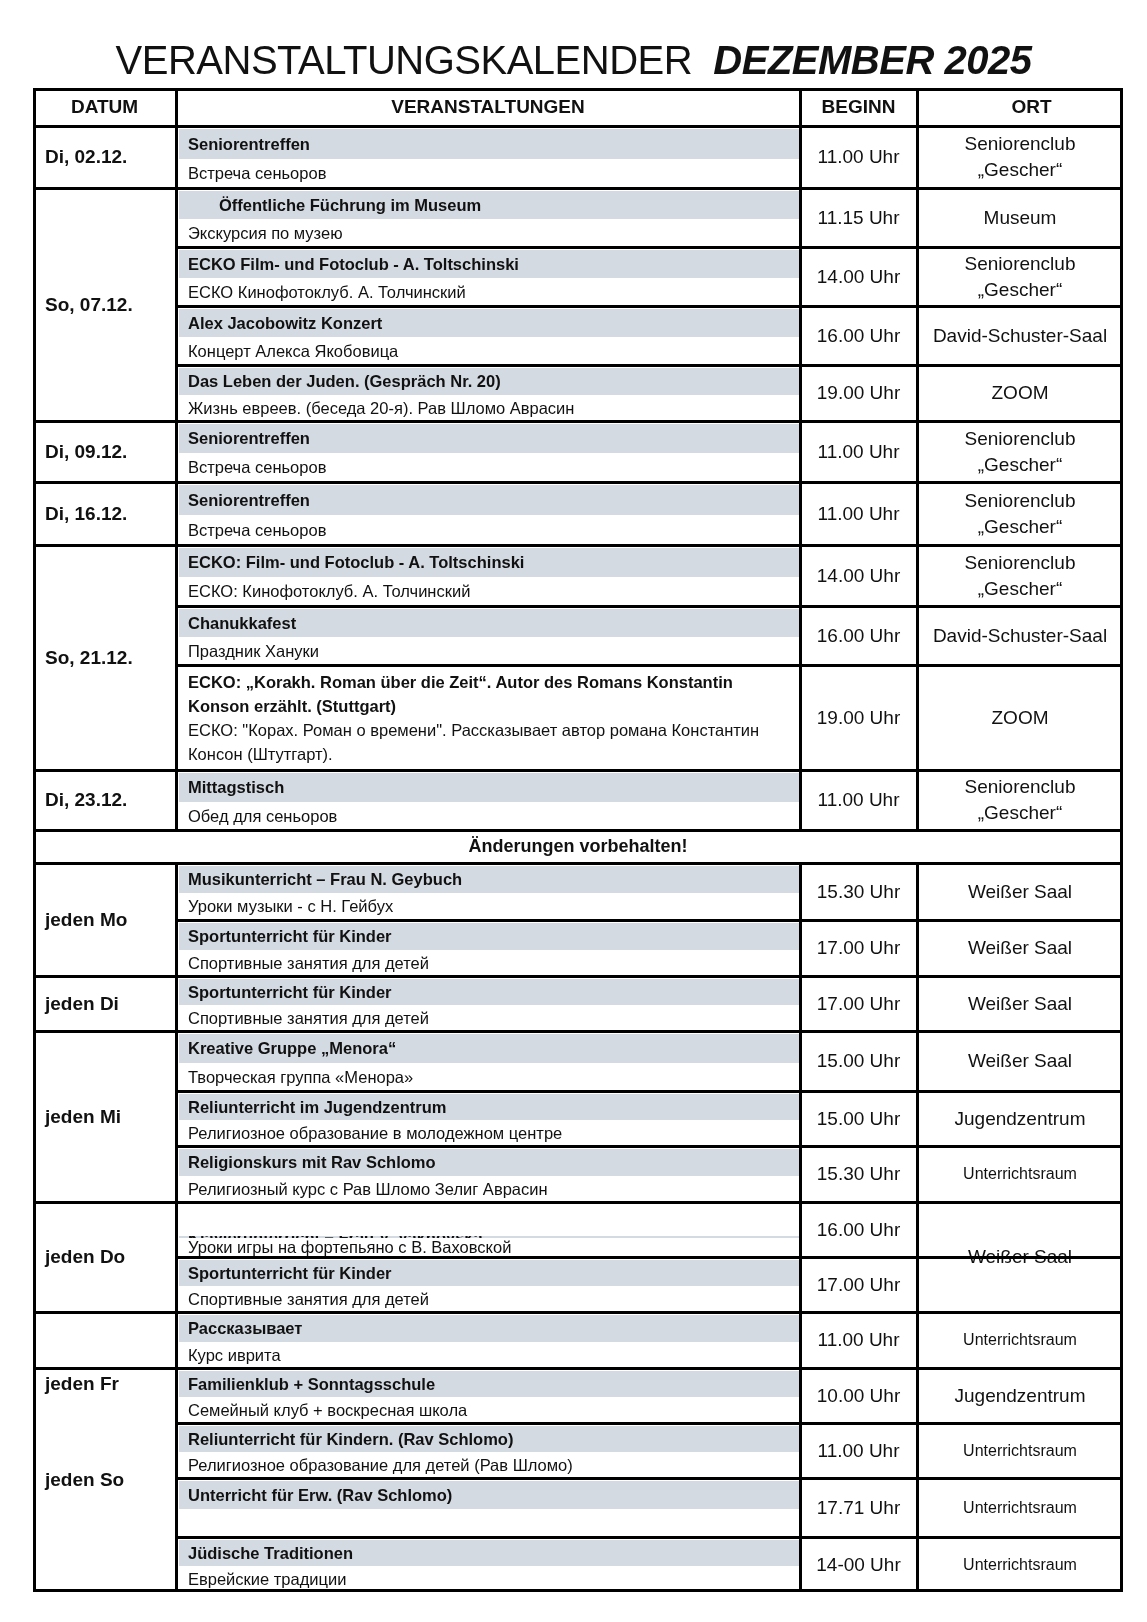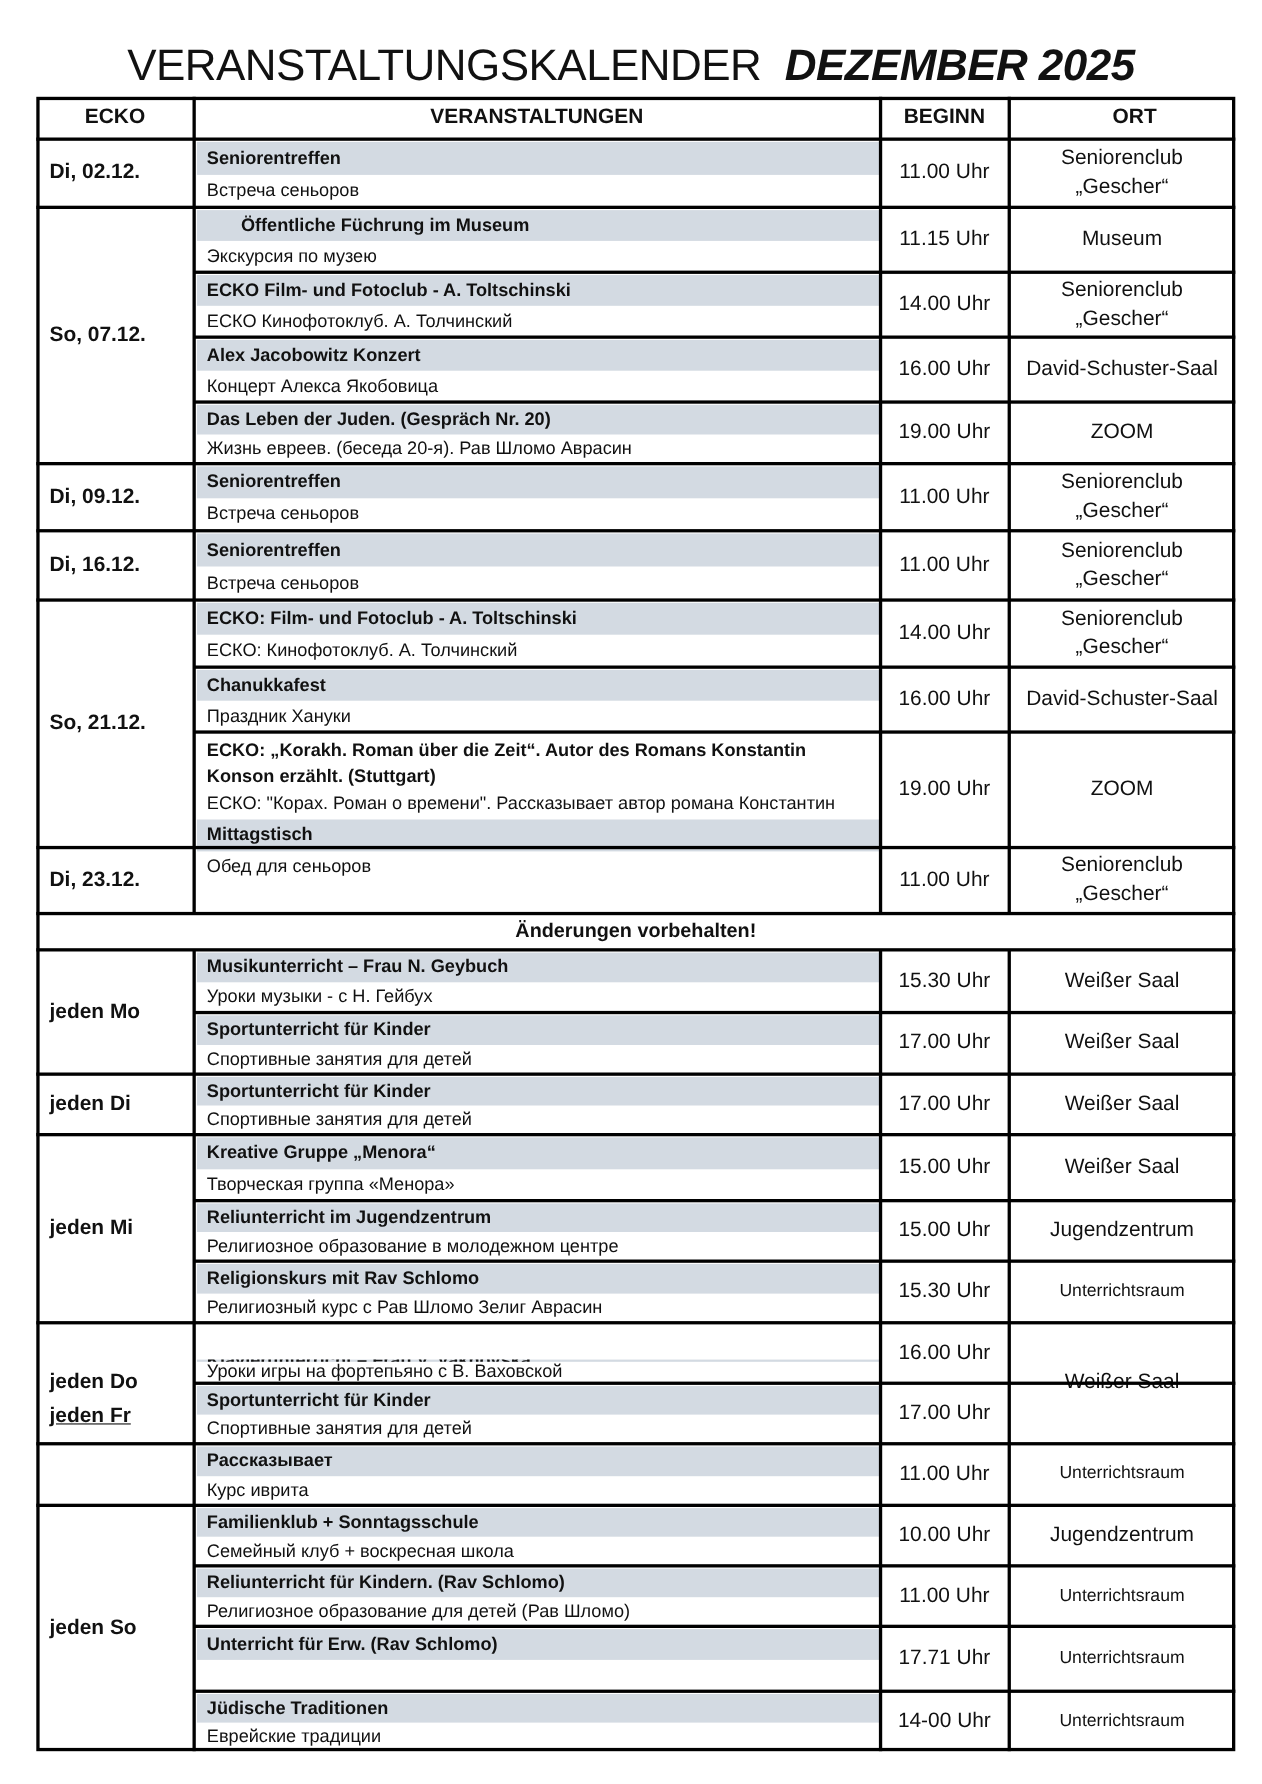--- a/index.html
+++ b/index.html
@@ -30,36 +30,36 @@
 </style>
 </head>
 <body>
 
 <div class="title">
   <span>VERANSTALTUNGSKALENDER</span>&nbsp;
   <span class="month">DEZEMBER 2025</span>
 </div>
 
 <div class="tbl" id="tbl">
-  <div class="cell hdr" style="left:0;top:0;width:143px;height:38px;">ECKO</div>
+  <div class="cell hdr" style="left:0;top:0;width:143px;height:38px;">DATUM</div>
   <div class="cell hdr" style="left:143px;top:0;width:624px;height:38px;">VERANSTALTUNGEN</div>
   <div class="cell hdr" style="left:767px;top:0;width:117px;height:38px;">BEGINN</div>
   <div class="cell hdr" style="left:884px;top:0;width:229px;height:38px;">ORT</div>
   <div class="cell notice" style="left:0;top:742px;width:1090px;height:33px;">Änderungen vorbehalten!</div>
 <div class="cell date" style="left: 0px; top: 38px; width: 143px; height: 62px;">Di, 02.12.</div>
     <div class="cell date" style="left: 0px; top: 100px; width: 143px; height: 233px;">So, 07.12.</div>
     <div class="cell date" style="left: 0px; top: 333px; width: 143px; height: 61px;">Di, 09.12.</div>
     <div class="cell date" style="left: 0px; top: 394px; width: 143px; height: 63px;">Di, 16.12.</div>
     <div class="cell date" style="left: 0px; top: 457px; width: 143px; height: 225px;">So, 21.12.</div>
     <div class="cell date" style="left: 0px; top: 682px; width: 143px; height: 60px;">Di, 23.12.</div>
     <div class="cell date" style="left: 0px; top: 775px; width: 143px; height: 113px;">jeden Mo</div>
     <div class="cell date" style="left: 0px; top: 888px; width: 143px; height: 55px;">jeden Di</div>
     <div class="cell date" style="left: 0px; top: 1114px; width: 143px; height: 110px;">jeden Do</div>
     <div class="cell date" style="left: 0px; top: 943px; width: 143px; height: 171px;">jeden Mi</div>
-    <div class="cell date" style="left: 0px; top: 1172px; width: 143px; height: 56px; text-decoration: underline;">jeden Fr</div>
+    <div class="cell date" style="left: 0px; top: 1268px; width: 143px; height: 56px;">jeden Fr</div>
     <div class="cell date" style="left: 0px; top: 1280px; width: 143px; height: 224px;">jeden So</div>
     <div class="ev" style="left: 146px; top: 41px; width: 621px; height: 59px;">
       <div class="de" style="height: 30px;">Seniorentreffen</div>
       <div class="ru">Встреча сеньоров</div>
     </div>
     <div class="cell time" style="left: 767px; top: 38px; width: 117px; height: 62px;">11.00 Uhr</div>
     <div class="cell ort" style="left: 890px; top: 38px; width: 194px; height: 62px;">Seniorenclub „Gescher“</div>
     <div class="ev" style="left: 146px; top: 103px; width: 621px; height: 56px;">
       <div class="de" style="height: 28px; padding-left: 40px;">Öffentliche Füchrung im Museum</div>
       <div class="ru">Экскурсия по музею</div>
@@ -107,21 +107,21 @@
       <div class="ru">Праздник Хануки</div>
     </div>
     <div class="cell time" style="left: 767px; top: 518px; width: 117px; height: 59px;">16.00 Uhr</div>
     <div class="cell ort" style="left: 890px; top: 518px; width: 194px; height: 59px;">David-Schuster-Saal</div>
     <div class="ev" style="left: 146px; top: 580px; width: 621px; height: 102px;">
       <div class="de plain">ECKO: „Korakh. Roman über die Zeit“. Autor des Romans Konstantin Konson erzählt. (Stuttgart)</div>
       <div class="ru multi">ЕСКО:   "Корах. Роман о времени". Рассказывает автор романа Константин Консон (Штутгарт).</div>
     </div>
     <div class="cell time" style="left: 767px; top: 577px; width: 117px; height: 105px;">19.00 Uhr</div>
     <div class="cell ort" style="left: 890px; top: 577px; width: 194px; height: 105px;">ZOOM</div>
-    <div class="ev" style="left: 146px; top: 657px; width: 621px; height: 57px;">
+    <div class="ev" style="left: 146px; top: 685px; width: 621px; height: 57px;">
       <div class="de" style="height: 29px;">Mittagstisch</div>
       <div class="ru">Обед для сеньоров</div>
     </div>
     <div class="cell time" style="left: 767px; top: 682px; width: 117px; height: 60px;">11.00 Uhr</div>
     <div class="cell ort" style="left: 890px; top: 682px; width: 194px; height: 60px;">Seniorenclub „Gescher“</div>
     <div class="ev" style="left: 146px; top: 778px; width: 621px; height: 54px;">
       <div class="de" style="height: 27px;">Musikunterricht – Frau N. Geybuch</div>
       <div class="ru">Уроки музыки - с Н. Гейбух</div>
     </div>
     <div class="cell time" style="left: 767px; top: 775px; width: 117px; height: 57px;">15.30 Uhr</div>

